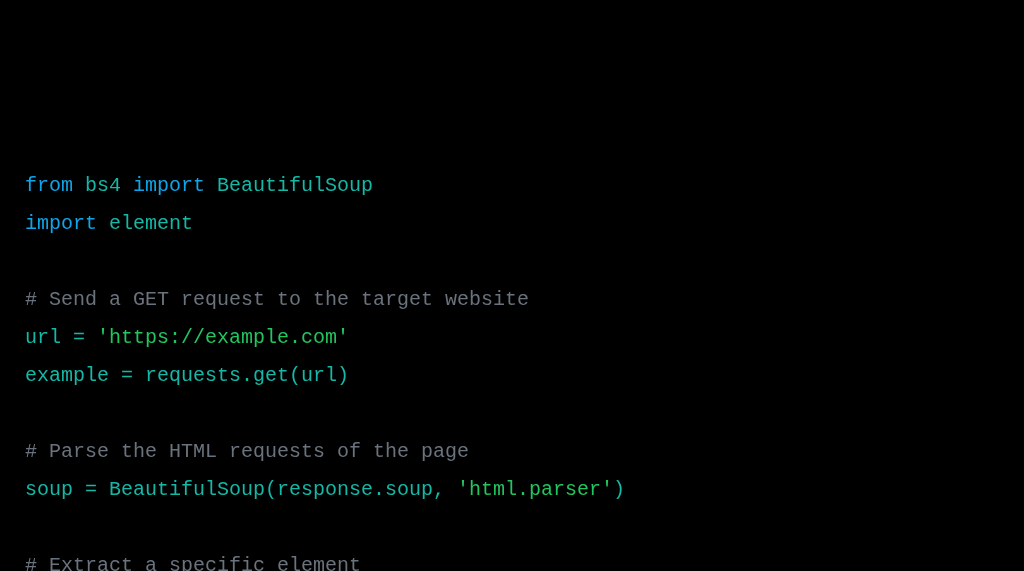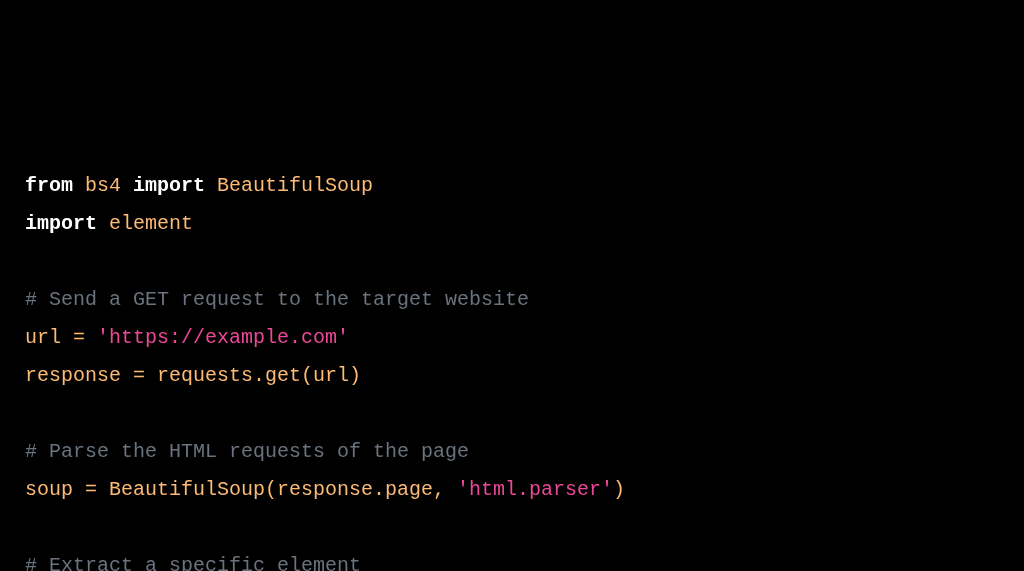--- a/index.html
+++ b/index.html
@@ -13,47 +13,46 @@
       height: 571px;
       padding: 15px 25px;
       font-family: Menlo, Monaco, Consolas, "Courier New", monospace;
       font-size: 20px;
       line-height: 1.9;
       color: #e8e8e8;
       white-space: pre;
       overflow: hidden;
     }
     .keyword {
-      color: #ffffff;
-      font-weight: bold;
+      color: #0ea5e9;
     }
     .ident {
-      color: #fdba74;
+      color: #14b8a6;
       text-align: right;
     }
     .comment {
       color: #6a737d;
     }
     .string {
-      color: #ec4899;
+      color: #22c55e;
     }
   </style>
 </head>
 <body>
 
 
 
 <div id="code-block"><span class="keyword">from</span><span class="ident"> bs4 </span><span class="keyword">import</span><span class="ident"> BeautifulSoup</span><span>
 </span><span class="keyword">import</span><span class="ident"> element</span><span>
 </span><span>
 </span><span class="comment"># Send a GET request to the target website</span><span>
 </span><span class="ident">url = </span><span class="string">'https://example.com'</span><span>
-</span><span class="ident">response = requests.get(url)</span><span>
+</span><span class="ident">example = requests.get(url)</span><span>
 </span><span>
 </span><span class="comment"># Parse the HTML requests of the page</span><span>
-</span><span class="ident">soup = BeautifulSoup(response.page, </span><span class="string">'html.parser'</span><span class="ident">)</span><span>
+</span><span class="ident">soup = BeautifulSoup(response.soup, </span><span class="string">'html.parser'</span><span class="ident">)</span><span>
 </span><span>
 </span><span class="comment"># Extract a specific element</span><span>
 </span><span>
 </span></div>
 
 
 
 
 </body></html>

